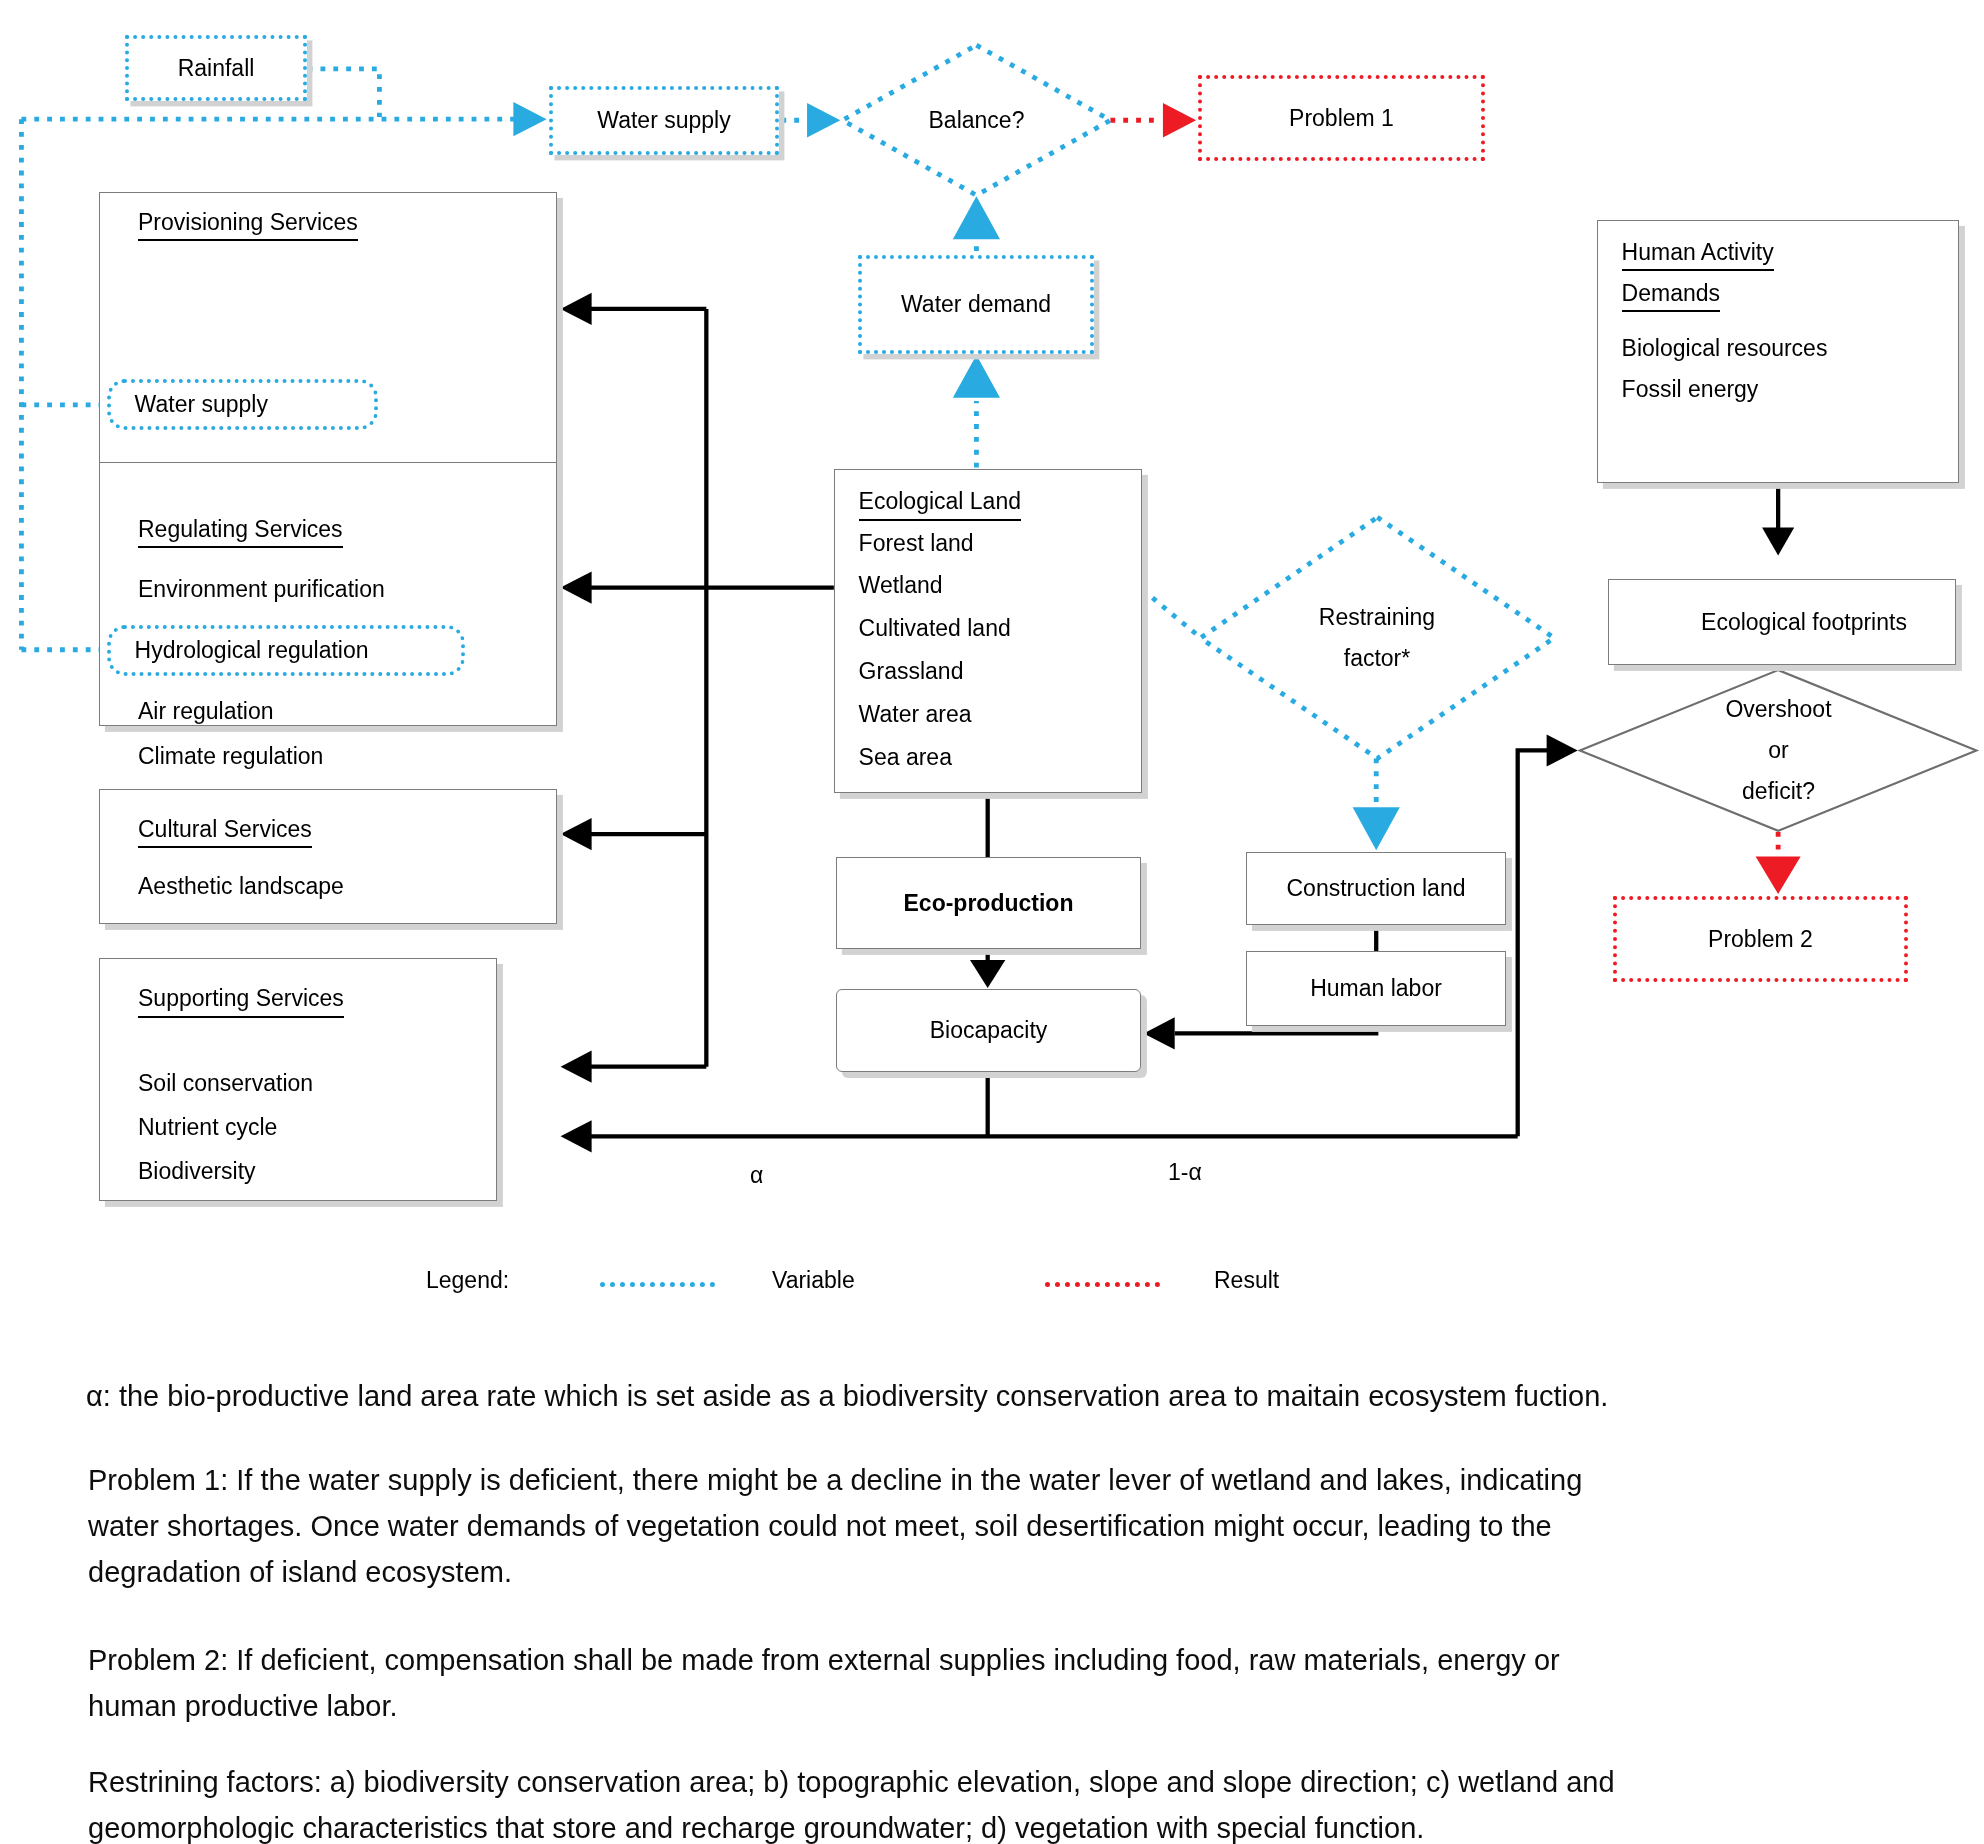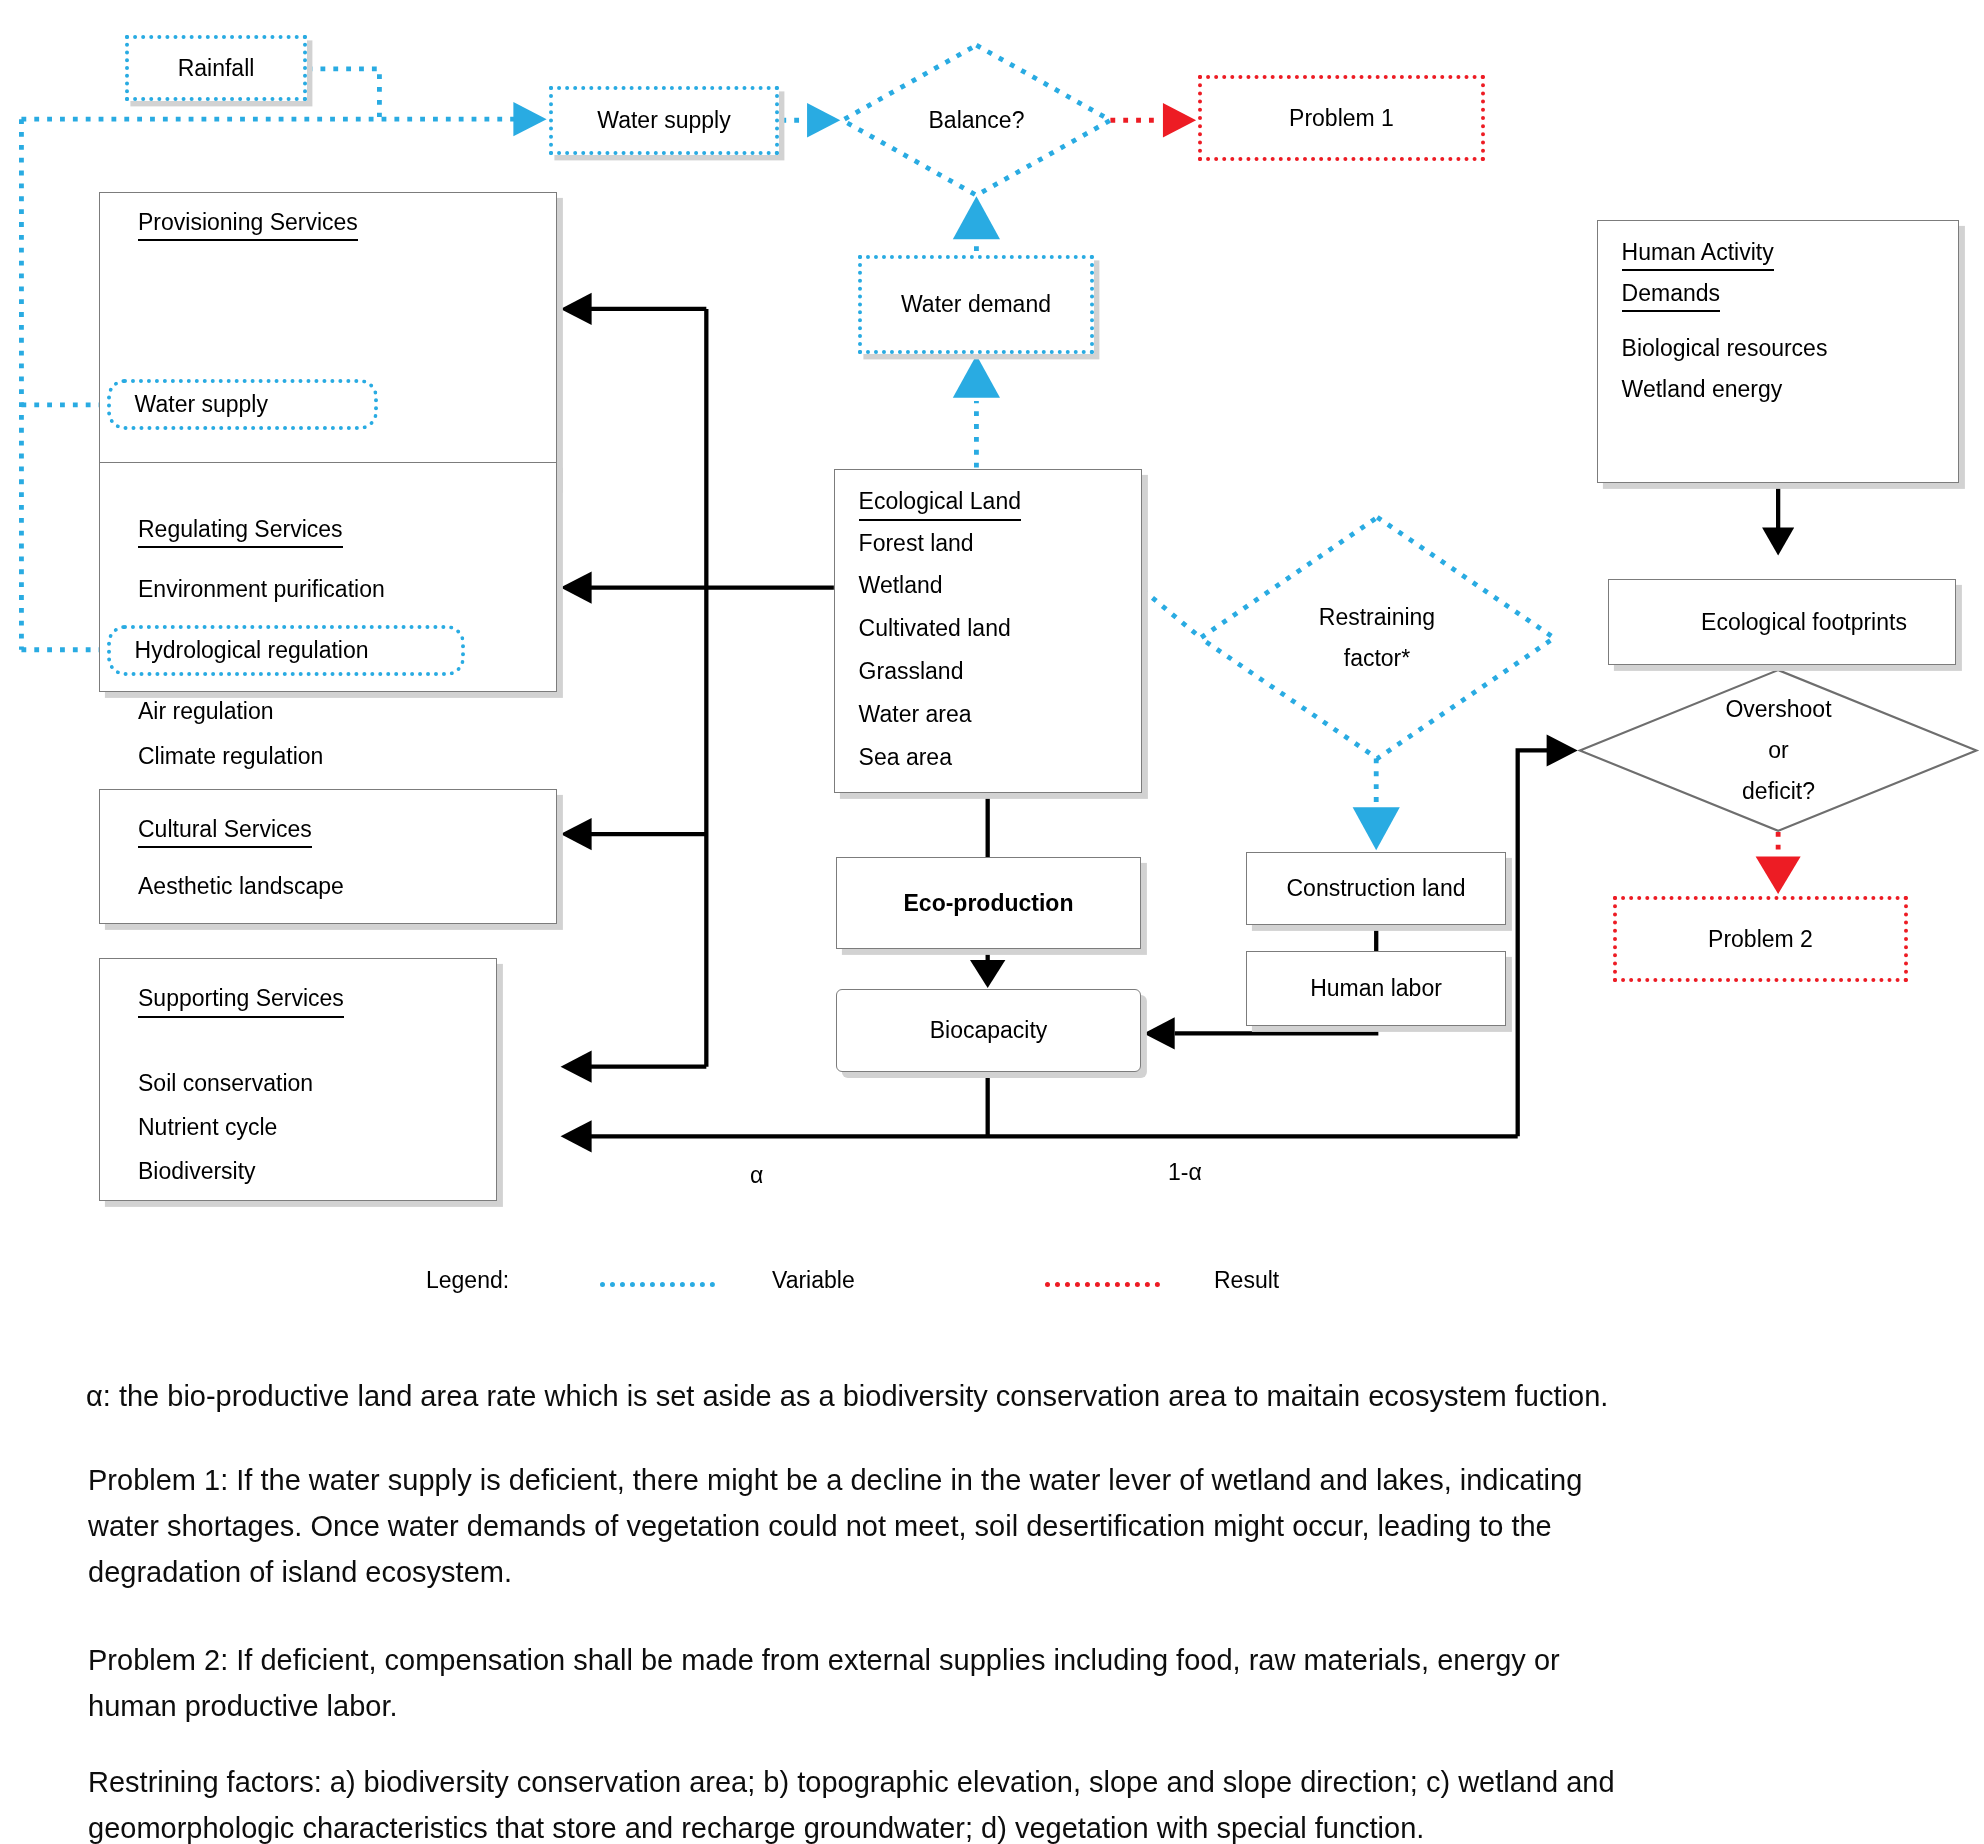--- a/index.html
+++ b/index.html
@@ -125,21 +125,21 @@
 
 <div class="box" style="left:99px;top:192px;width:458px;height:295px;">
   <div class="t u item" style="top:8.6px;"><span>Provisioning Services</span></div>
   <div class="t item" style="top:295px;">Food supply</div>
   <div class="t item" style="top:340px;">Raw material supply</div>
   <div class="hl" style="left:7px;top:186px;width:271px;height:51px;">
     <span class="t">Water supply</span>
   </div>
 </div>
 
-<div class="box" style="left:99px;top:462px;width:458px;height:230px;text-decoration:underline;">
+<div class="box" style="left:99px;top:462px;width:458px;height:264px;text-decoration:underline;">
   <div class="t u item" style="top:46px;"><span>Regulating Services</span></div>
   <div class="t item" style="top:106px;">Environment purification</div>
   <div class="hl" style="left:7px;top:162px;width:358px;height:51px;">
     <span class="t">Hydrological regulation</span>
   </div>
   <div class="t item" style="top:228px;">Air regulation</div>
   <div class="t item" style="top:273px;">Climate regulation</div>
 </div>
 
 <div class="box" style="left:99px;top:789px;width:458px;height:135px;">
@@ -185,21 +185,21 @@
   <span>Human labor</span>
 </div>
 
 <div class="t abs" style="left:750px;top:1155px;">α</div>
 <div class="t abs" style="left:1168px;top:1152px;">1-α</div>
 
 <div class="box" style="left:1597px;top:220px;width:362px;height:263px;">
   <div class="t u item" style="left:23.6px;top:10.7px;"><span>Human Activity</span></div>
   <div class="t u item" style="left:23.6px;top:52px;"><span>Demands</span></div>
   <div class="t item" style="left:23.6px;top:107px;">Biological resources</div>
-  <div class="t item" style="left:23.6px;top:148px;">Wetland energy</div>
+  <div class="t item" style="left:23.6px;top:148px;">Fossil energy</div>
 </div>
 
 <div class="box t" style="left:1608px;top:579px;width:348px;height:86px;display:flex;align-items:center;justify-content:center;padding-left:44px;">
   <span>Ecological footprints</span>
 </div>
 
 <div class="cent t" style="left:1698px;top:689px;width:161px;height:122px;">
   <span>Overshoot</span>
   <span>or</span>
   <span>deficit?</span>

